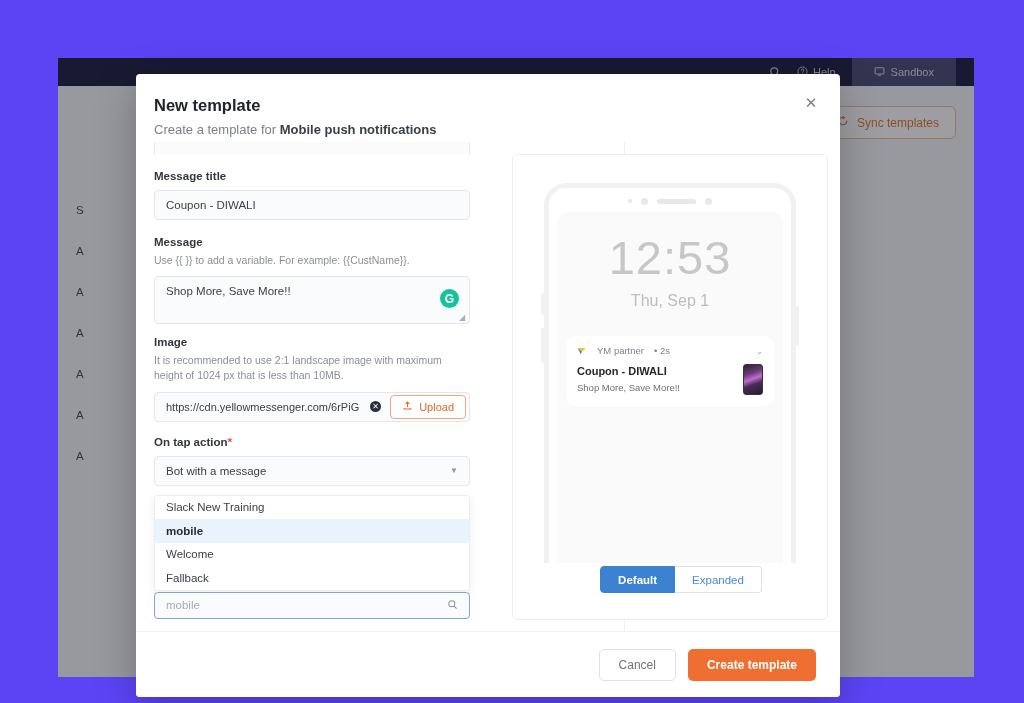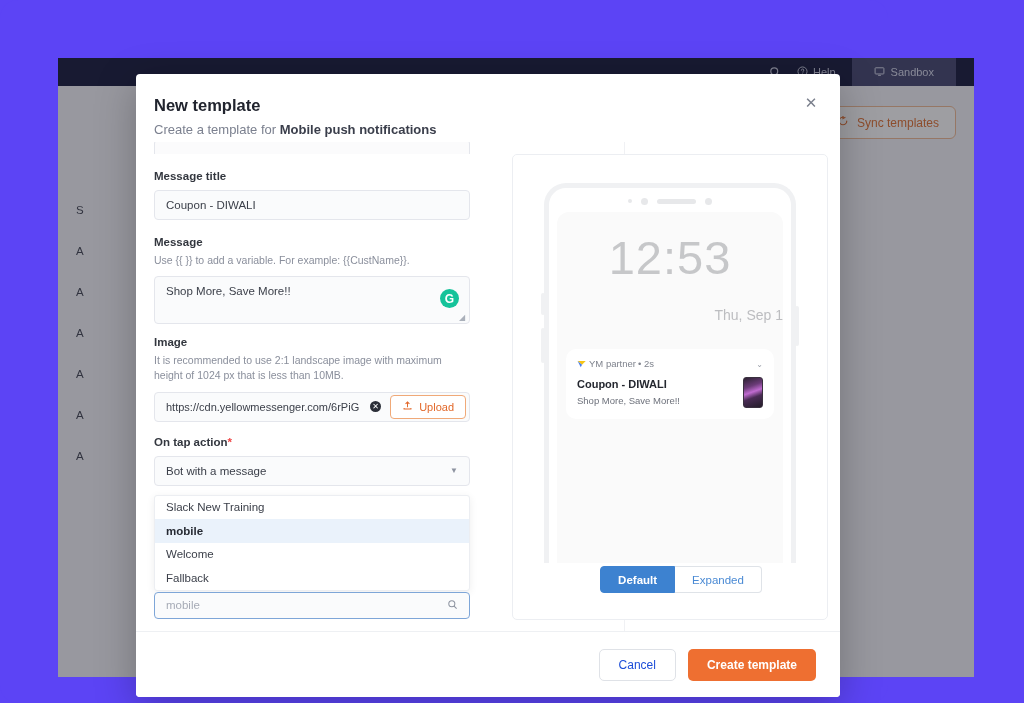--- a/index.html
+++ b/index.html
@@ -188,26 +188,26 @@
   .dot-md { width:7px; height:7px; border-radius:50%; background:#e7e8ea; }
   .speaker { width:39px; height:5px; border-radius:3px; background:#e7e8ea; }
   #phone-screen {
     position:absolute; left:8px; top:24px; right:8px; bottom:0;
     background:#fafafa; border-radius:12px 12px 0 0; overflow:hidden;
   }
   #clock {
     text-align:center; margin-top:18px; font-size:47px; color:#c6c7c9;
     font-weight:300; letter-spacing:1px;
   }
-  #clock-date { text-align:right; font-size:14px; color:#bcbdc0; margin-top:22px; }
+  #clock-date { text-align:center; font-size:16px; color:#bcbdc0; margin-top:7px; }
   #notif {
     margin:26px 9px 0 9px; background:#fff; border-radius:10px;
     padding:9px 11px 13px 11px; position:relative;
   }
-  #notif-head { display:flex; align-items:flex-end; gap:2px; font-size:9.5px; color:#7f838d; }
+  #notif-head { display:flex; align-items:flex-end; gap:10px; font-size:9.5px; color:#7f838d; }
   #ym-logo {
     width:10px; height:10px; position:relative;
   }
   #notif-chevron { margin-left:auto; color:#9ca0aa; font-size:8px; }
   #notif-title { font-size:11px; font-weight:700; color:#24272f; margin-top:9px; }
   #notif-body { font-size:9.5px; color:#6d717b; margin-top:5px; }
   #notif-thumb {
     position:absolute; right:11px; top:28px; width:20px; height:31px;
     border-radius:3px; overflow:hidden;
     background:linear-gradient(160deg,#2b2230 0%,#6b3b78 30%,#c06bd0 48%,#4a2c55 65%,#241d29 100%);
@@ -228,21 +228,21 @@
 
   
   #modal-footer {
     position:absolute; left:0; bottom:0; width:704px; height:66px;
     border-top:1px solid #eef0f3; background:#fff;
     display:flex; align-items:center; justify-content:flex-end;
     gap:12px; padding-right:24px;
   }
   #cancel-btn {
     height:32px; padding:0 19px; border:1px solid #dfe2e7; border-radius:5px;
-    background:#fff; color:#1d4ed8; font-size:12px;
+    background:#fff; color:#737373; font-size:12px;
     display:flex; align-items:center; cursor:pointer;
   }
   #create-btn {
     height:32px; padding:0 19px; border:none; border-radius:5px;
     background:#ee6f31; color:#fff; font-size:12px; font-weight:600;
     display:flex; align-items:center; cursor:pointer;
   }
 </style>
 </head>
 <body>

